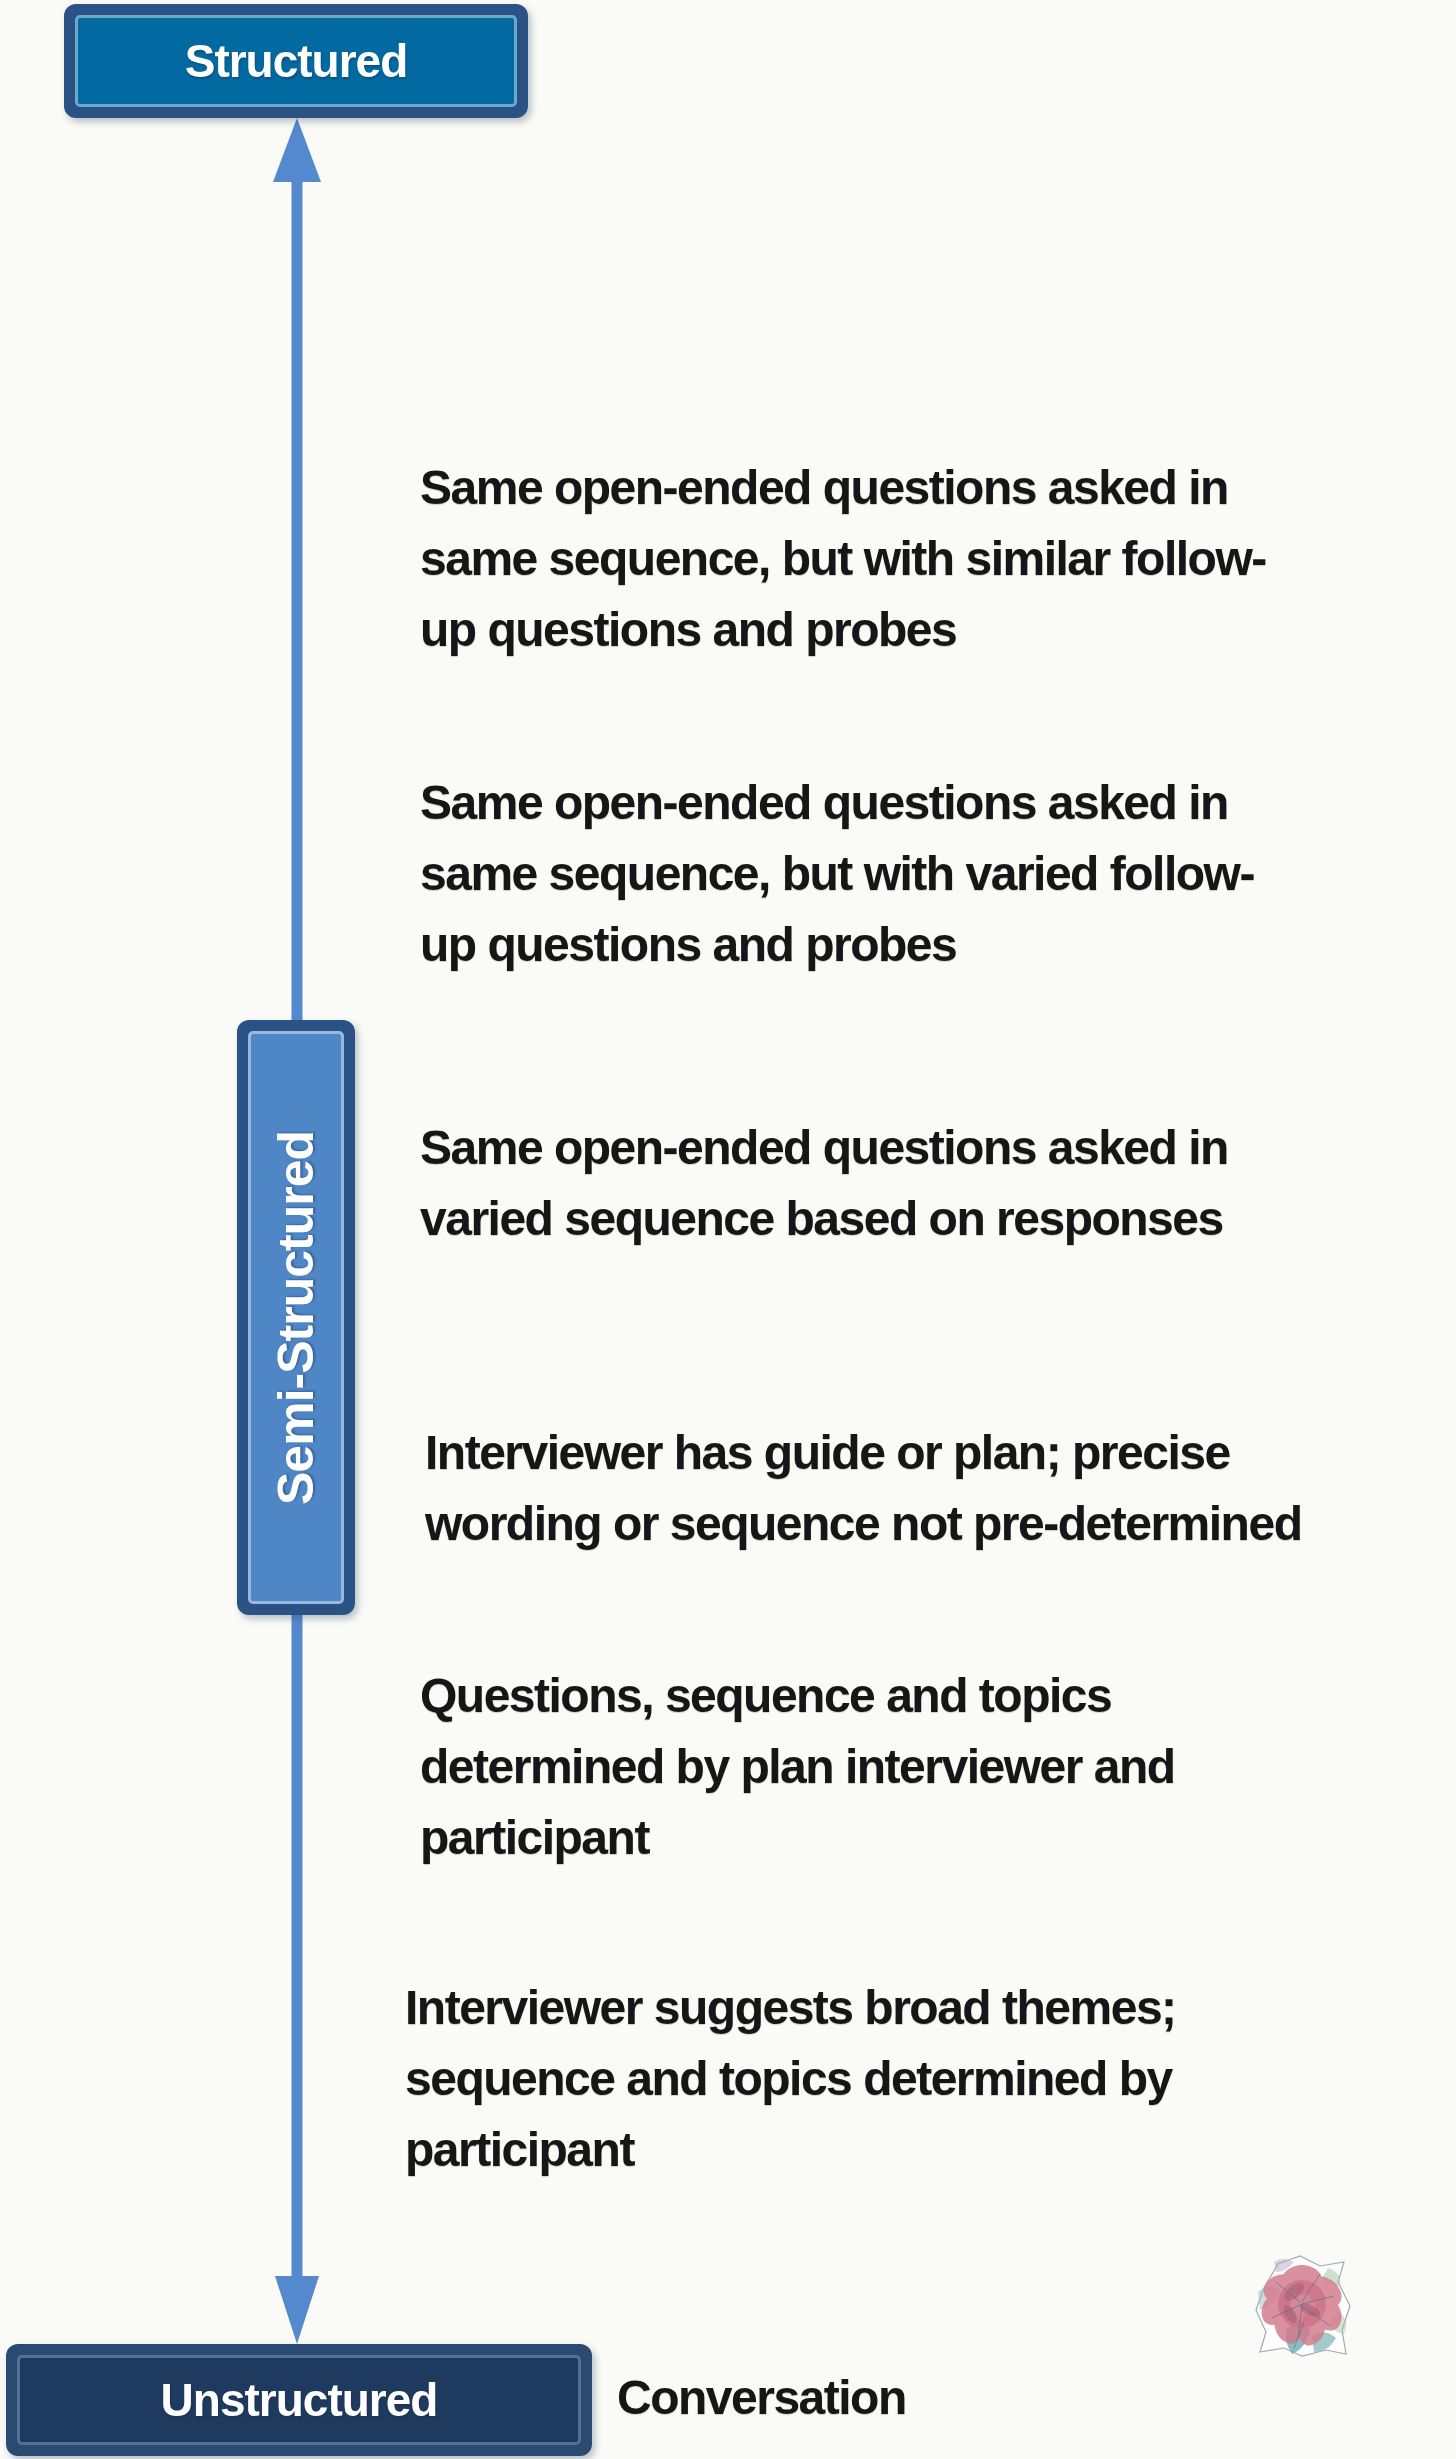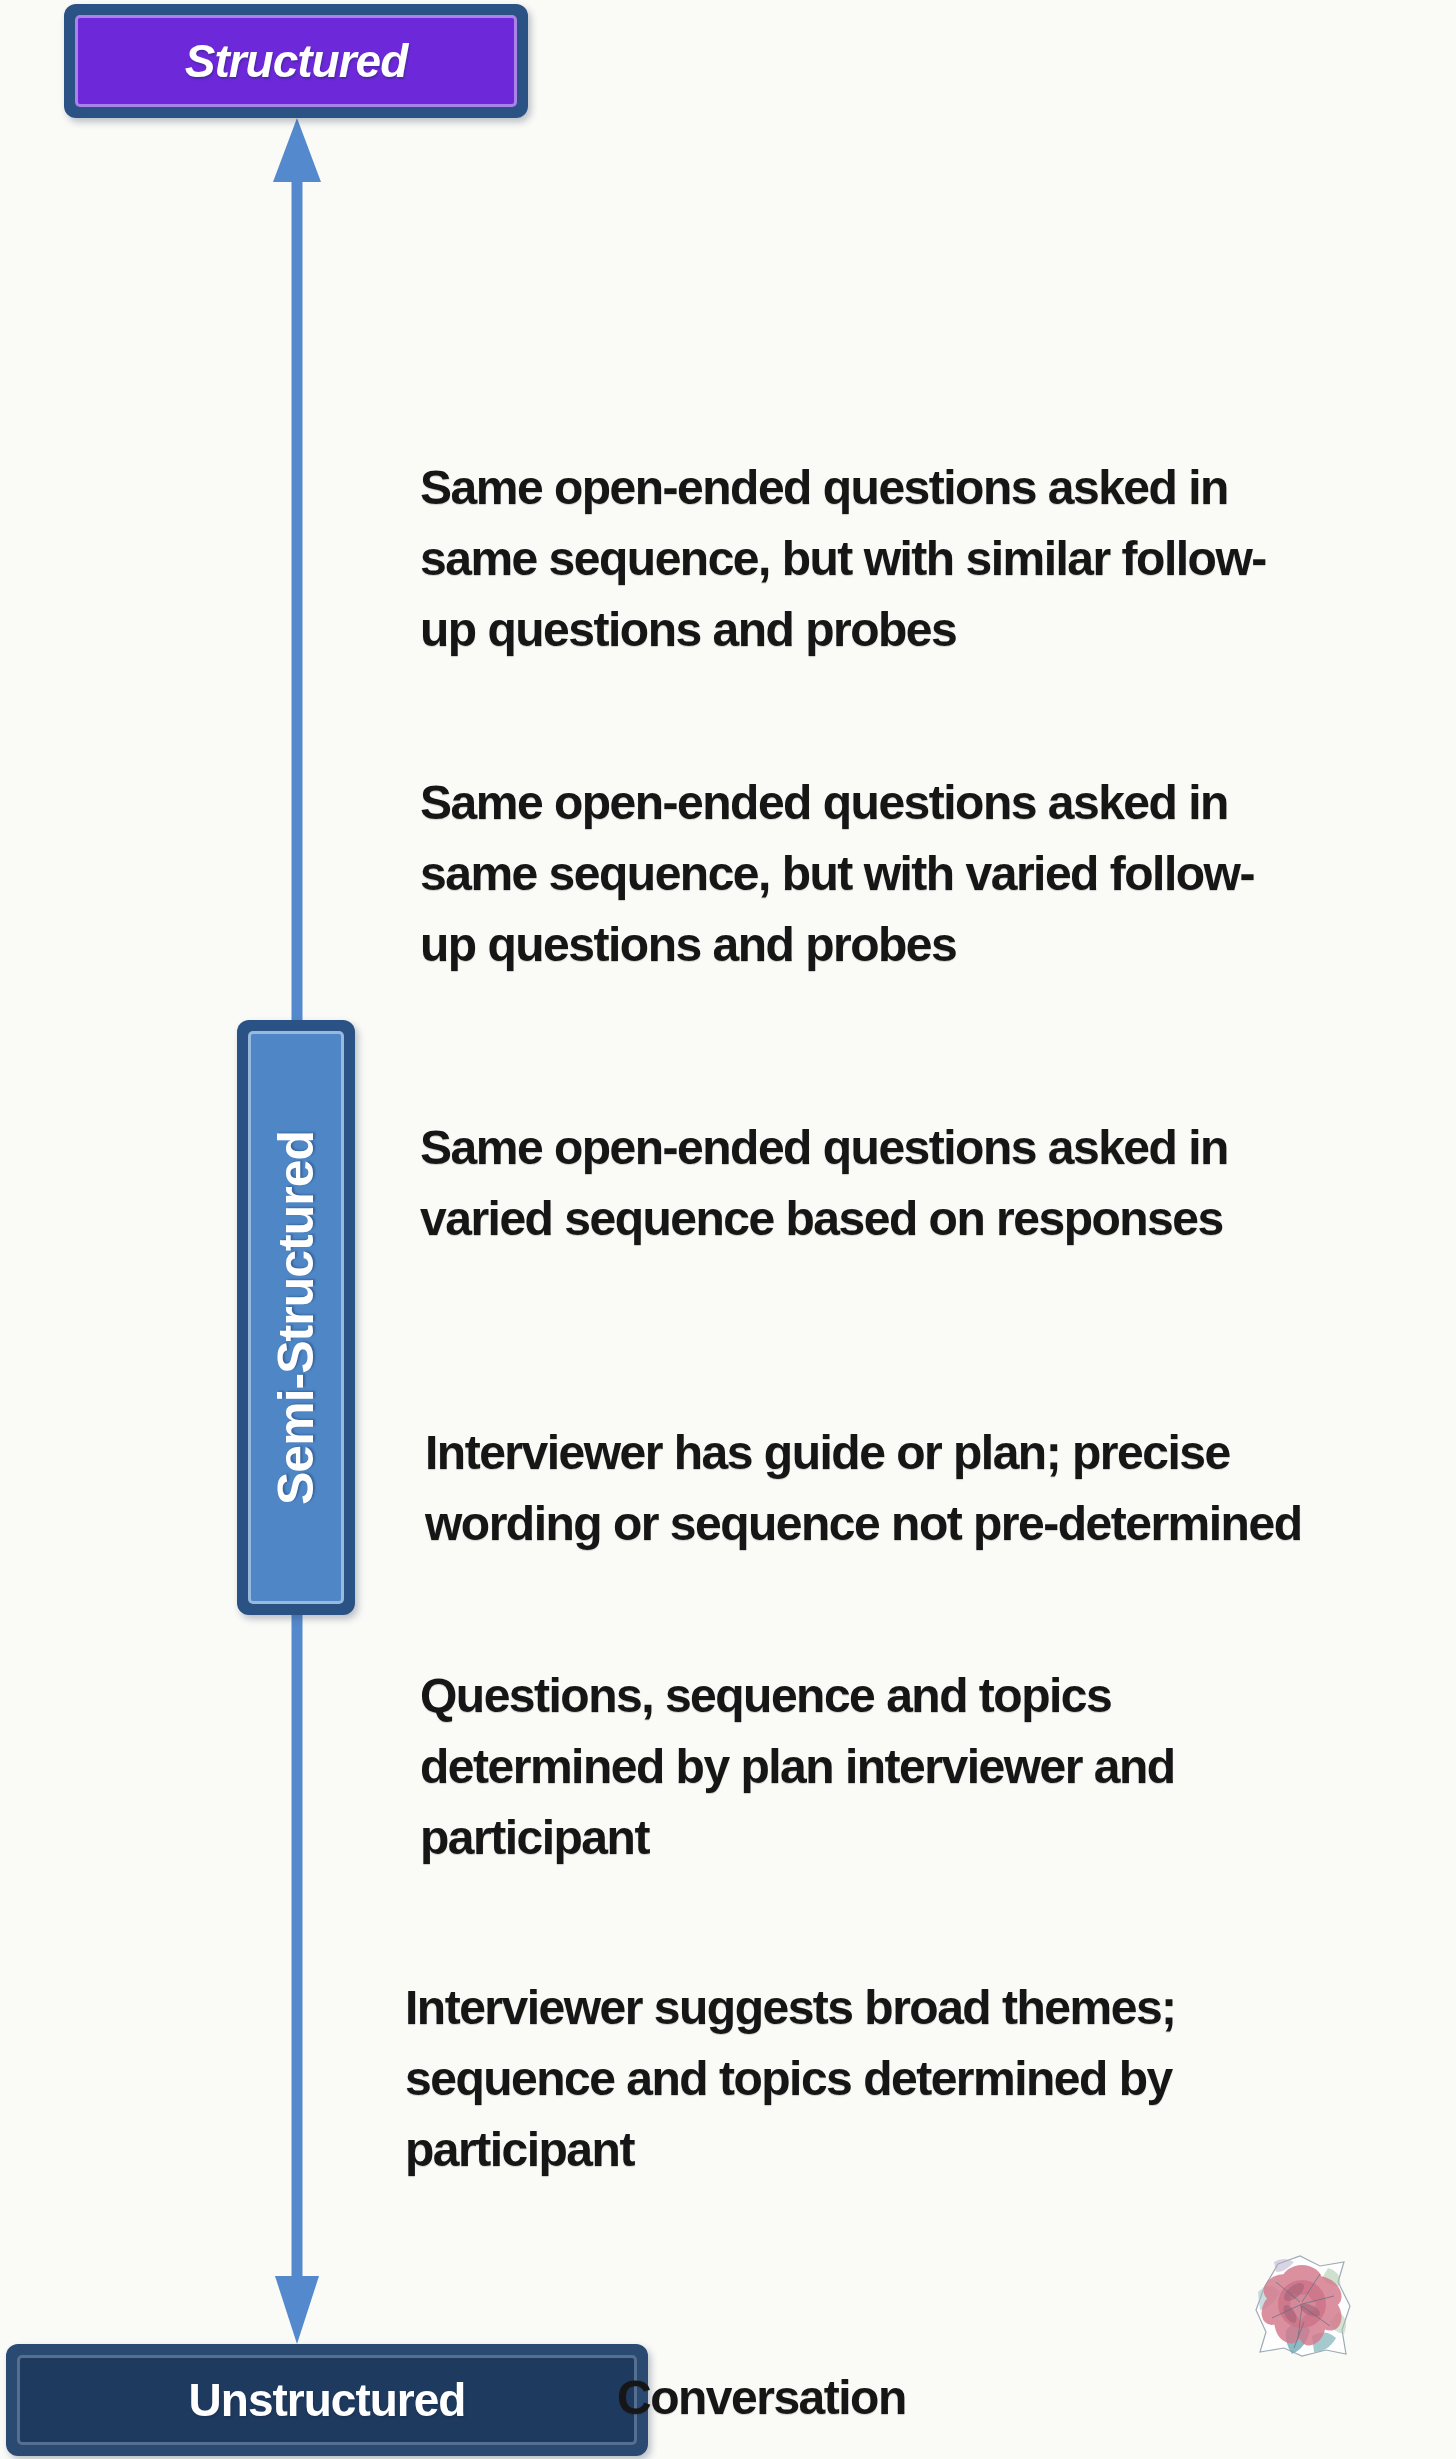--- a/index.html
+++ b/index.html
@@ -37,34 +37,34 @@
     font-weight: bold;
     font-size: 46px;
     letter-spacing: -1px;
     text-shadow: 1px 2px 2px rgba(20,40,70,0.35);
     white-space: nowrap;
   }
   .box-structured {
     left: 64px; top: 4px; width: 464px; height: 114px;
     background: #2a5284;
   }
-  .box-structured .inner { background: #6d28d9; font-style: italic; }
+  .box-structured .inner { background: #0369a1; }
 
   .box-semi {
     left: 237px; top: 1020px; width: 118px; height: 595px;
     background: #2a5284;
   }
   .box-semi .inner { background: #4e86c6; }
   .box-semi .node-label {
     transform: rotate(-90deg);
     font-size: 50px;
   }
 
   .box-unstructured {
-    left: 6px; top: 2344px; width: 642px; height: 112px;
+    left: 6px; top: 2344px; width: 586px; height: 112px;
     background: #2b4a72;
   }
   .box-unstructured .inner {
     background: #1f3a5f;
     border-color: rgba(190,210,235,0.35);
   }
 
   
   .desc {
     position: absolute;

